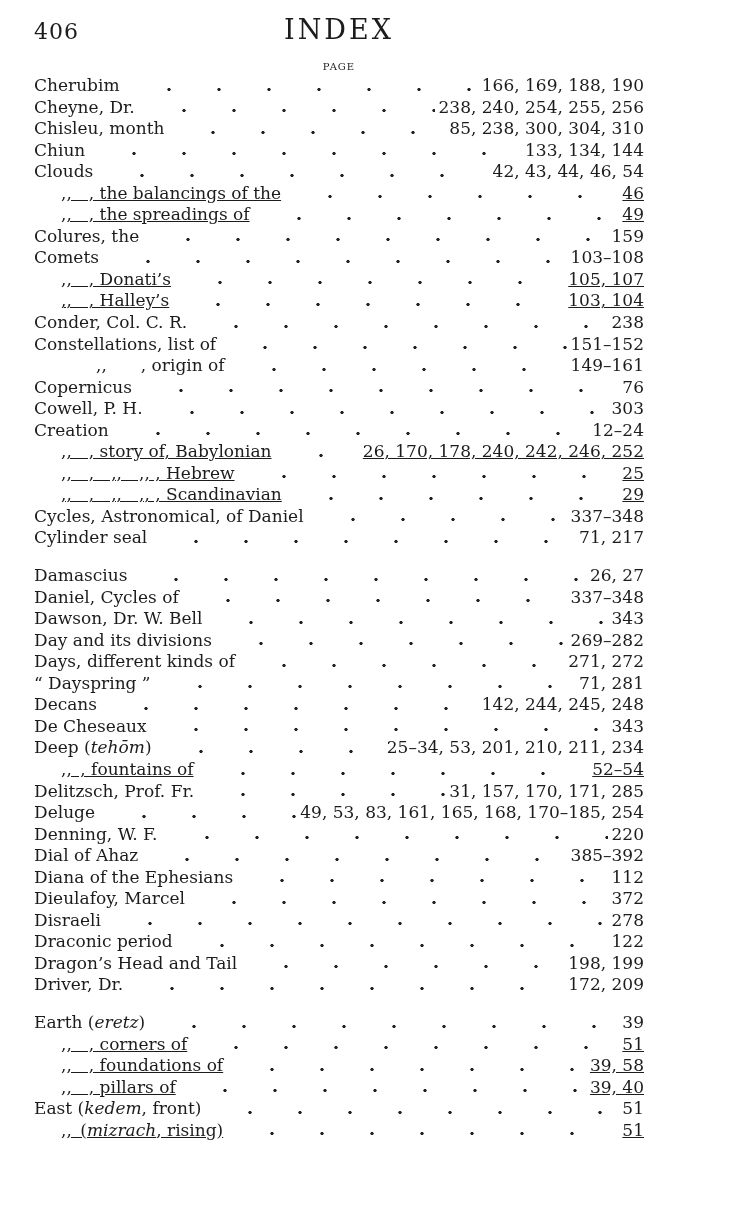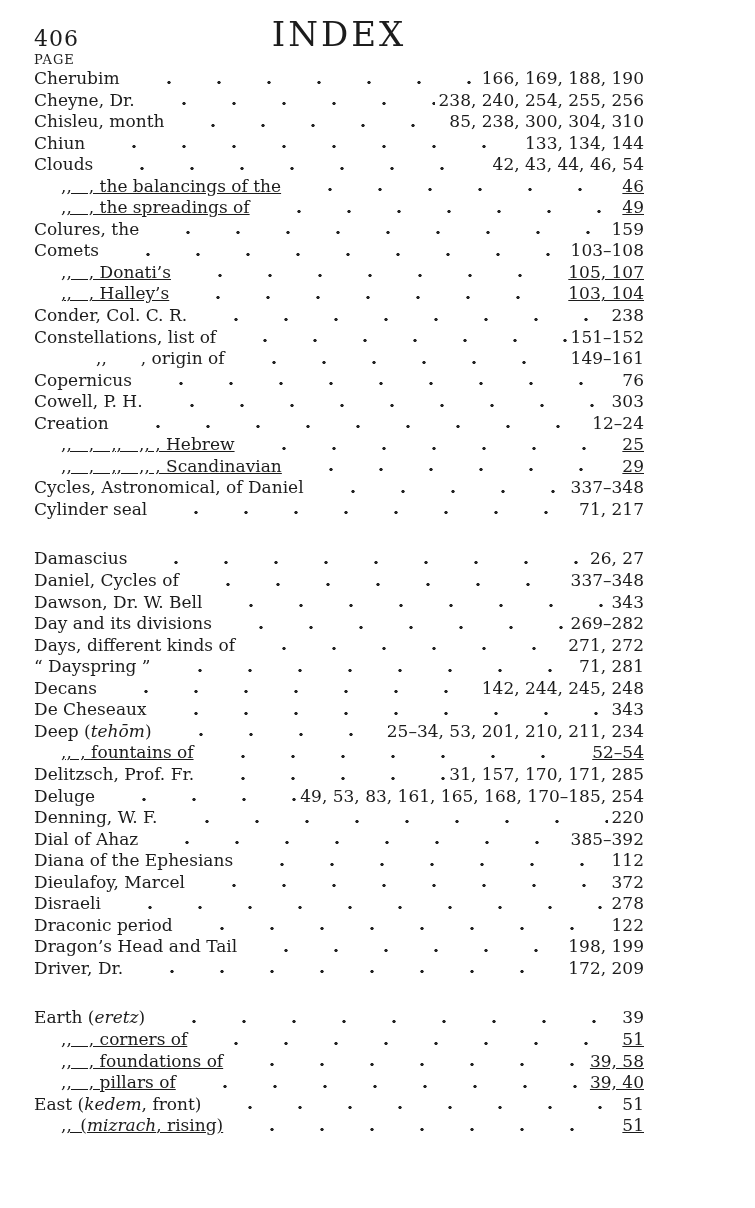--- a/index.html
+++ b/index.html
@@ -8,31 +8,31 @@
     background:#ffffff;color:#1c1c1c;
     font-family:"DejaVu Serif", serif;
     padding:10px 18px 0 34px;
     overflow:hidden;position:relative;
   }
   .page-header{
     display:grid;grid-template-columns:1fr auto 1fr;align-items:baseline;
     padding-top:4px;
   }
   .page-num{font-size:22px;letter-spacing:1px;}
-  .page-title{font-size:34px;letter-spacing:3px;justify-self:center;}
+  .page-title{font-size:27px;letter-spacing:3px;justify-self:center;}
   .col-label{
-    text-align:left;font-size:13px;letter-spacing:1px;
-    margin-top:0;line-height:11px;color:#222;
+    text-align:center;font-size:10px;letter-spacing:1px;
+    margin-top:16px;line-height:11px;color:#222;
   }
   .entries{margin-top:3px;}
   .row{
     display:flex;align-items:baseline;
     line-height:21.55px;font-size:17px;
   }
-  .row.gap{margin-top:28px;}
+  .row.gap{margin-top:16px;}
   .row.indent-1{padding-left:27px;text-decoration:underline;}
   .row.indent-2{padding-left:62px;}
   .name{white-space:pre;}
   .name em{font-style:italic;}
   .leader{
     flex:1 1 auto;align-self:stretch;min-width:14px;
     margin:0 4px 0 12px;
     background-image:radial-gradient(circle, #222 1.4px, transparent 1.9px);
     background-size:50px 5px;
     background-repeat:repeat-x;
@@ -130,20 +130,25 @@
         <span class="name"><span>Cowell, P. H.</span></span>
         <span class="leader"></span>
         <span class="pages">303</span>
       </div>
       <div class="row indent-0">
         <span class="name"><span>Creation</span></span>
         <span class="leader"></span>
         <span class="pages">12–24</span>
       </div>
       <div class="row indent-1">
+        <span class="name"><span>,,  , story of, Babylonian</span></span>
+        <span class="leader"></span>
+        <span class="pages">26, 170, 178, 240, 242, 246, 252</span>
+      </div>
+      <div class="row indent-1">
         <span class="name"><span>,,  ,  ,,  ,, , Hebrew</span></span>
         <span class="leader"></span>
         <span class="pages">25</span>
       </div>
       <div class="row indent-1">
         <span class="name"><span>,,  ,  ,,  ,, , Scandinavian</span></span>
         <span class="leader"></span>
         <span class="pages">29</span>
       </div>
       <div class="row indent-0">

